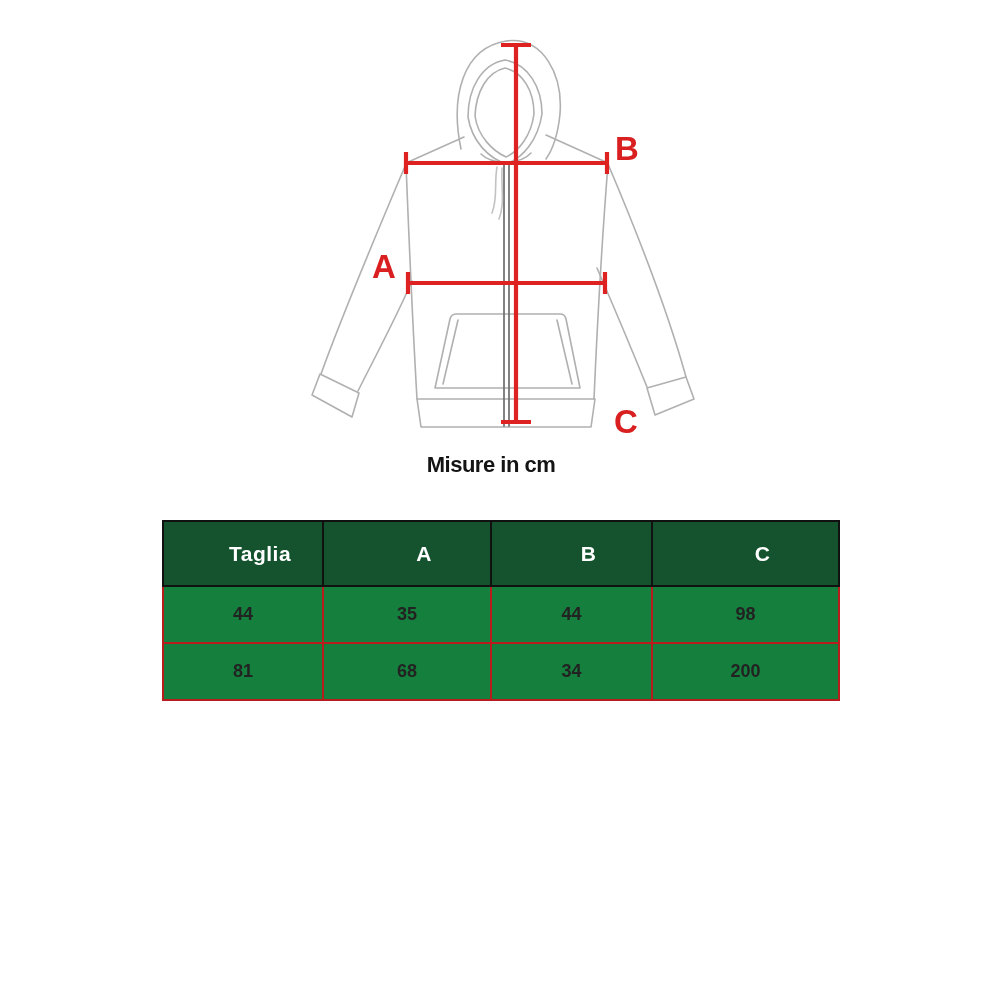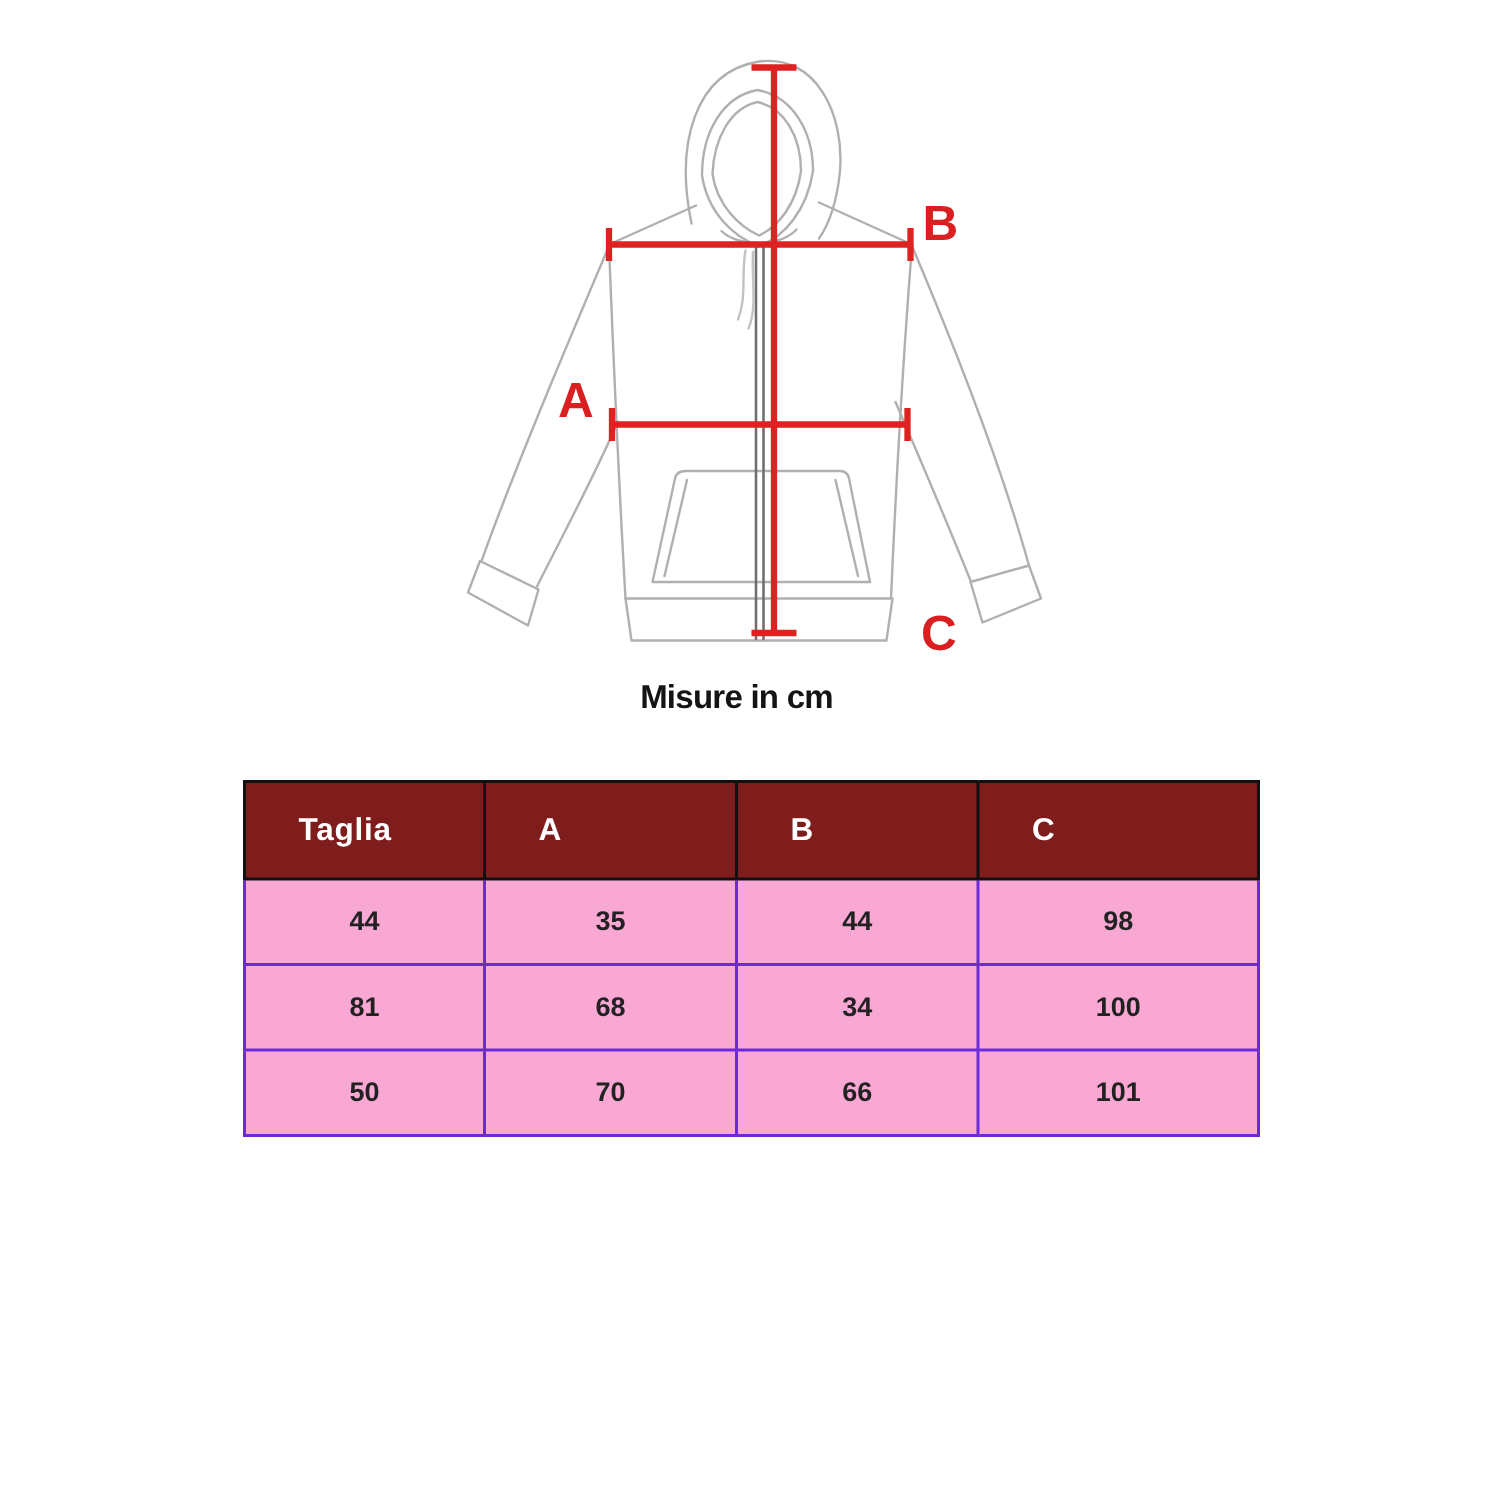--- a/index.html
+++ b/index.html
@@ -25,29 +25,29 @@
     position:absolute;left:0;top:452px;width:982px;
     text-align:center;
     font-size:22px;font-weight:bold;color:#141414;letter-spacing:-0.5px;
   }
   .size-table{
     position:absolute;left:162px;top:520px;width:676px;
     border-collapse:collapse;table-layout:fixed;
     border:2px solid #111111;
   }
   .size-table th{
-    background:#7f1d1d;color:#ffffff;
+    background:#14532d;color:#ffffff;
     height:61px;font-size:21px;font-weight:bold;
-    text-align:left;vertical-align:middle;
+    text-align:center;vertical-align:middle;
     border:2px solid #111111;letter-spacing:0.5px;padding-left:35px;
   }
   .size-table td{
     height:53px;font-size:18px;font-weight:bold;color:#222222;
     text-align:center;vertical-align:middle;
-    border:2px solid #6d28d9;background:#f9a8d4;
+    border:2px solid #b91c1c;background:#15803d;
   }
 </style>
 </head>
 <body>
 
 <div class="canvas">
 
   <svg class="diagram" viewBox="0 0 1000 460" xmlns="http://www.w3.org/2000/svg">
     <g class="garment">
 
@@ -112,24 +112,18 @@
       <tr>
         <td>44</td>
         <td>35</td>
         <td>44</td>
         <td>98</td>
       </tr>
       <tr>
         <td>81</td>
         <td>68</td>
         <td>34</td>
-        <td>100</td>
-      </tr>
-      <tr>
-        <td>50</td>
-        <td>70</td>
-        <td>66</td>
-        <td>101</td>
+        <td>200</td>
       </tr>
     </tbody>
   </table>
 
 </div>
 
 </body></html>

